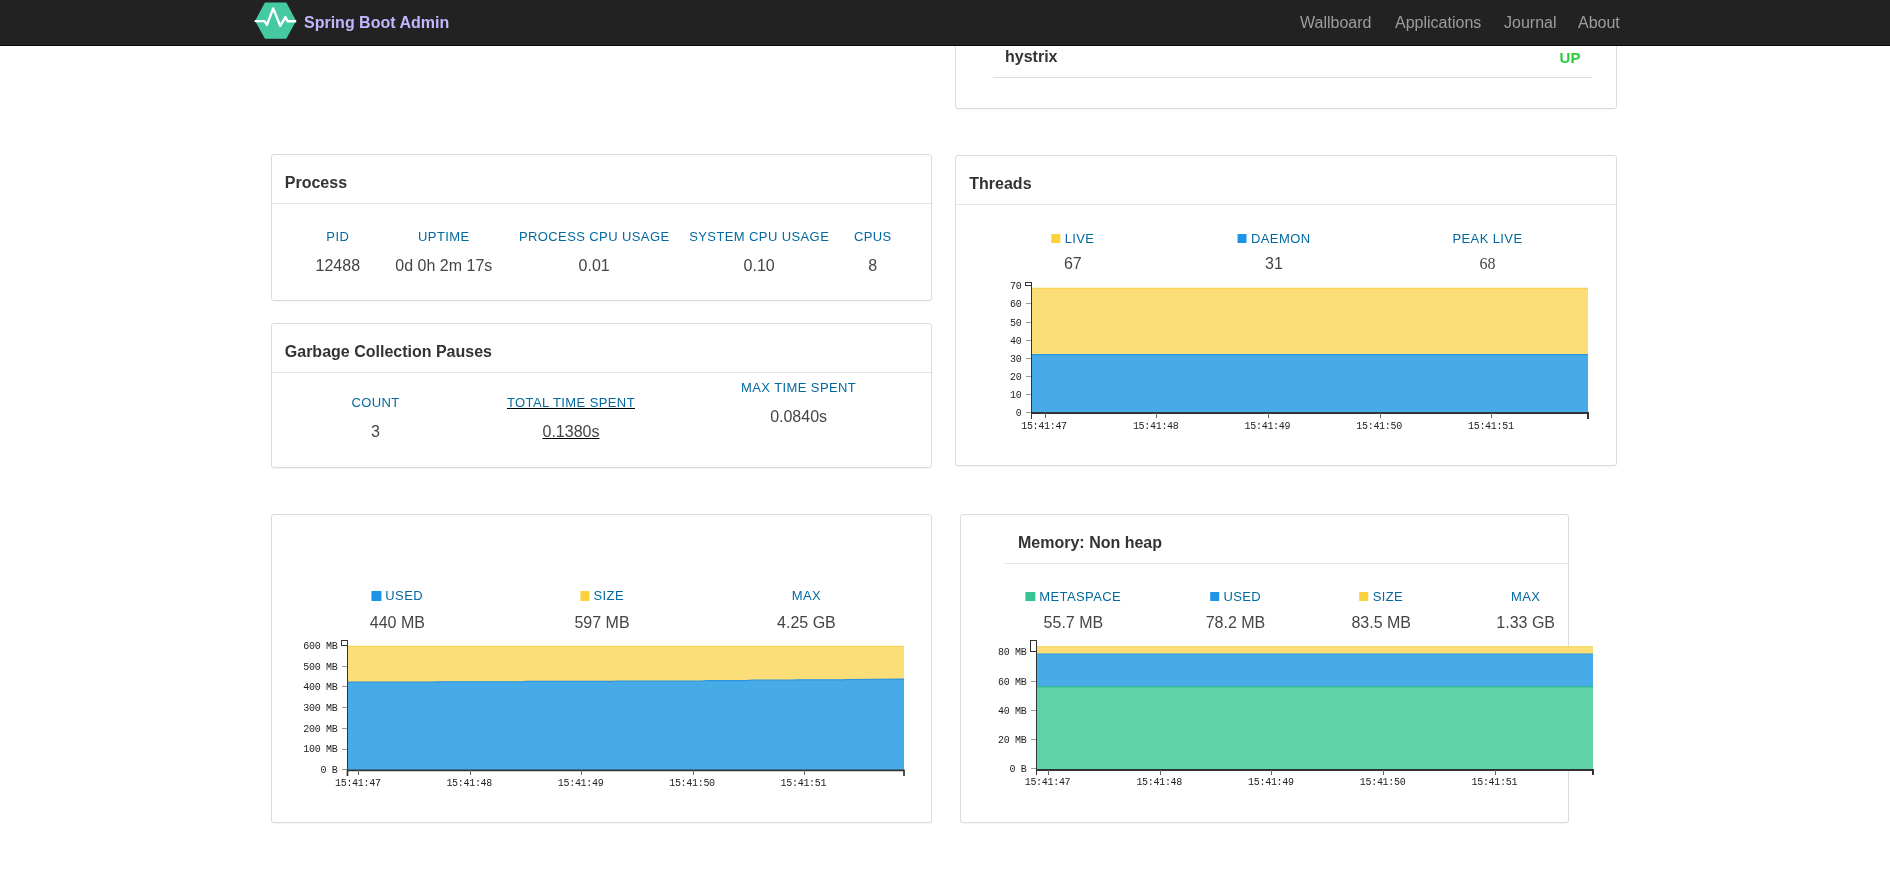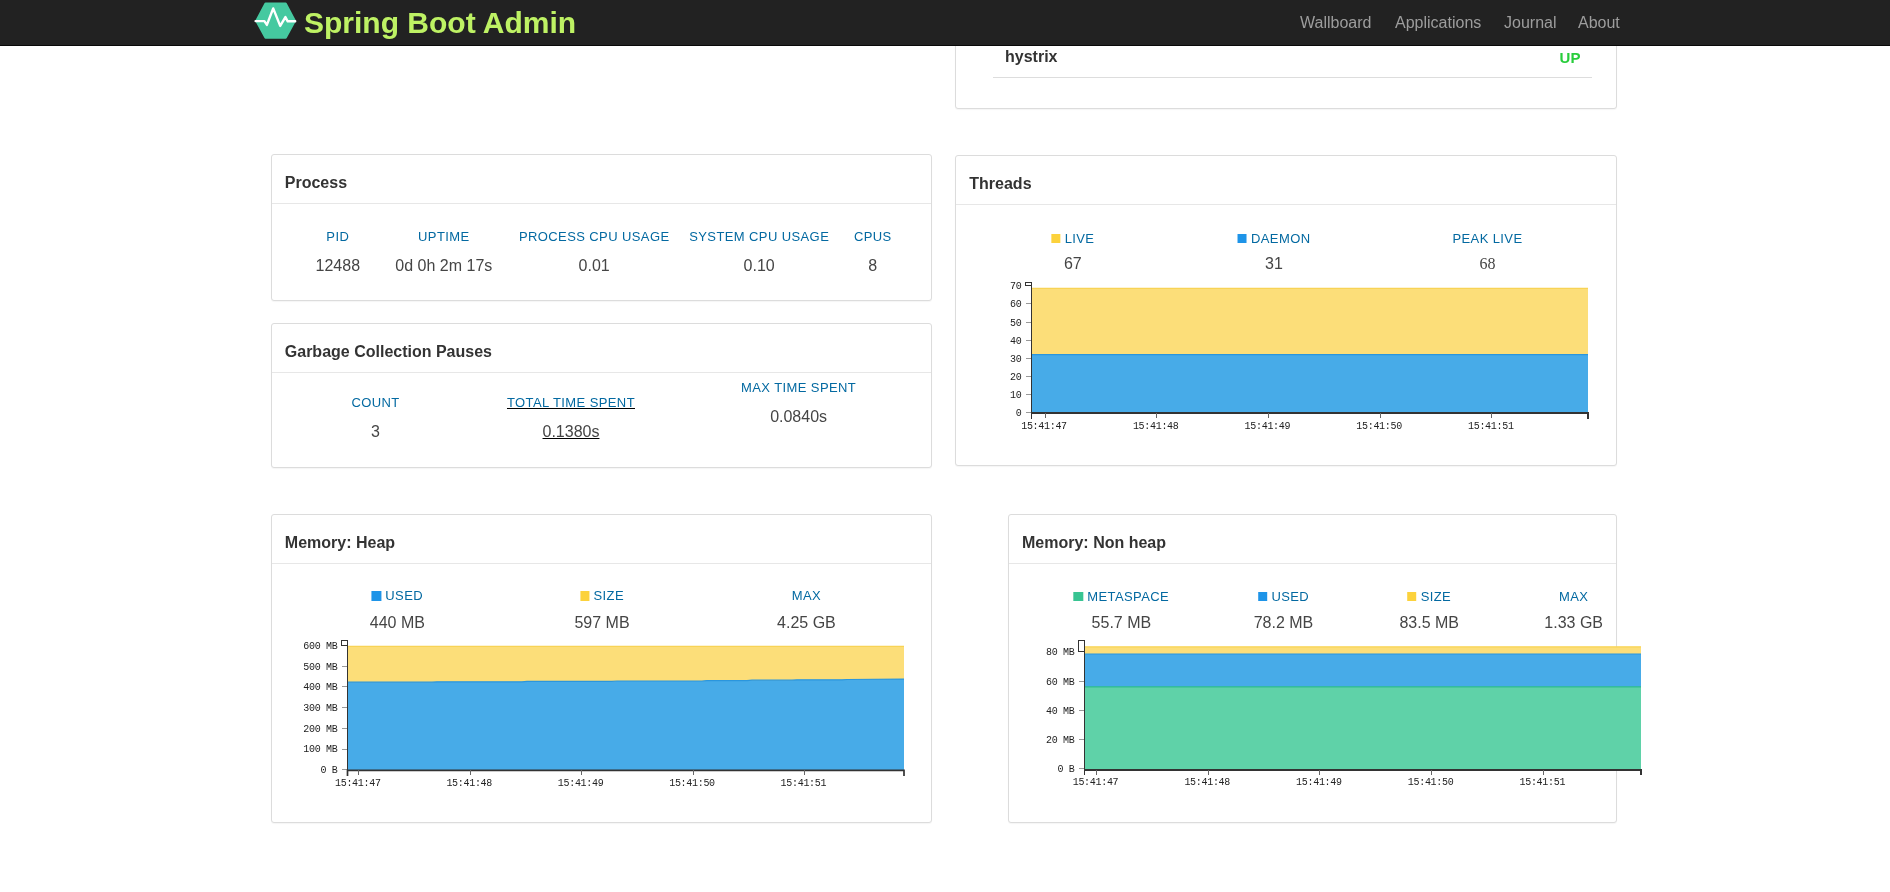--- a/index.html
+++ b/index.html
@@ -1,19 +1,19 @@
 <!DOCTYPE html>
 <html><head>
 <meta charset="utf-8">
 <style>
 * { margin:0; padding:0; box-sizing:border-box; }
 html,body { width:1890px; height:892px; background:#fff; font-family:"Liberation Sans", sans-serif; overflow:hidden; position:relative; }
 #navbar { position:absolute; left:0; top:0; width:1890px; height:46px; background:#222; border-bottom:1px solid #090909; z-index:10; }
 #brandlogo { position:absolute; left:254px; top:2px; }
-#brandtext { position:absolute; left:304px; top:0; line-height:45px; color:#bef264; font-size:30px; font-weight:bold; }
+#brandtext { position:absolute; left:304px; top:0; line-height:45px; color:#c4b5fd; font-size:16px; font-weight:bold; }
 .navlink { position:absolute; top:0; line-height:45px; color:#9d9d9d; font-size:16px; }
 .panel { position:absolute; background:#fff; border:1px solid #dcdcdc; border-radius:3px; box-shadow:0 1px 1px rgba(0,0,0,0.04); }
 .phead { height:49px; line-height:55px; padding-left:13px; border-bottom:1px solid #e7e7e7; font-size:16px; font-weight:bold; color:#333; }
 .stat { position:absolute; transform:translateX(-50%); text-align:center; white-space:nowrap; }
 .sl { font-size:13px; letter-spacing:0.4px; color:#0369a1; line-height:14px; }
 .sv { font-size:16px; color:#454545; line-height:20px; }
 .sq { display:inline-block; width:9.5px; height:9.5px; margin-right:4px; position:relative; top:0.5px; }
 .csvg { position:absolute; left:0; top:110px; }
 .ctext { font-family:"Liberation Mono", monospace; font-size:10px; letter-spacing:-0.3px; fill:#222; }
 </style>
@@ -129,21 +129,20 @@
       <text x="88.0" y="163">15:41:47</text>
       <text x="199.7" y="163">15:41:48</text>
       <text x="311.4" y="163">15:41:49</text>
       <text x="423.1" y="163">15:41:50</text>
       <text x="534.8" y="163">15:41:51</text>
     </g>
   </svg>
 </div>
 
 <div class="panel" style="left:270.8px; top:514.1px; width:661.5px; height:309.2px;">
-  <div class="phead">Memory: Heap</div>
   <div class="stat" style="left:125.6px; top:74.4px;">
       <div class="sl"><span class="sq" style="background:#1e94e8;"></span>USED</div>
       <div class="sv" style="margin-top:9.8px;">440 MB</div>
     </div>
   <div class="stat" style="left:330.2px; top:74.4px;">
       <div class="sl"><span class="sq" style="background:#fcd23c;"></span>SIZE</div>
       <div class="sv" style="margin-top:9.8px;">597 MB</div>
     </div>
   <div class="stat" style="left:534.6px; top:74.4px;">
       <div class="sl">MAX</div>
@@ -183,21 +182,21 @@
     <g class="ctext" text-anchor="middle">
       <text x="85.8" y="161">15:41:47</text>
       <text x="197.2" y="161">15:41:48</text>
       <text x="308.6" y="161">15:41:49</text>
       <text x="420.0" y="161">15:41:50</text>
       <text x="531.4" y="161">15:41:51</text>
     </g>
   </svg>
 </div>
 
-<div class="panel" style="left:1008px; top:514.1px; width:609px; height:309.2px;">
+<div class="panel" style="left:960px; top:514.1px; width:609px; height:309.2px;padding-left:44px;">
   <div class="phead">Memory: Non heap</div>
   <div class="stat" style="left:112.4px; top:74.5px;">
       <div class="sl"><span class="sq" style="background:#38c492;"></span>METASPACE</div>
       <div class="sv" style="margin-top:9.8px;">55.7 MB</div>
     </div>
   <div class="stat" style="left:274.5px; top:74.5px;">
       <div class="sl"><span class="sq" style="background:#1e94e8;"></span>USED</div>
       <div class="sv" style="margin-top:9.8px;">78.2 MB</div>
     </div>
   <div class="stat" style="left:420.2px; top:74.5px;">

